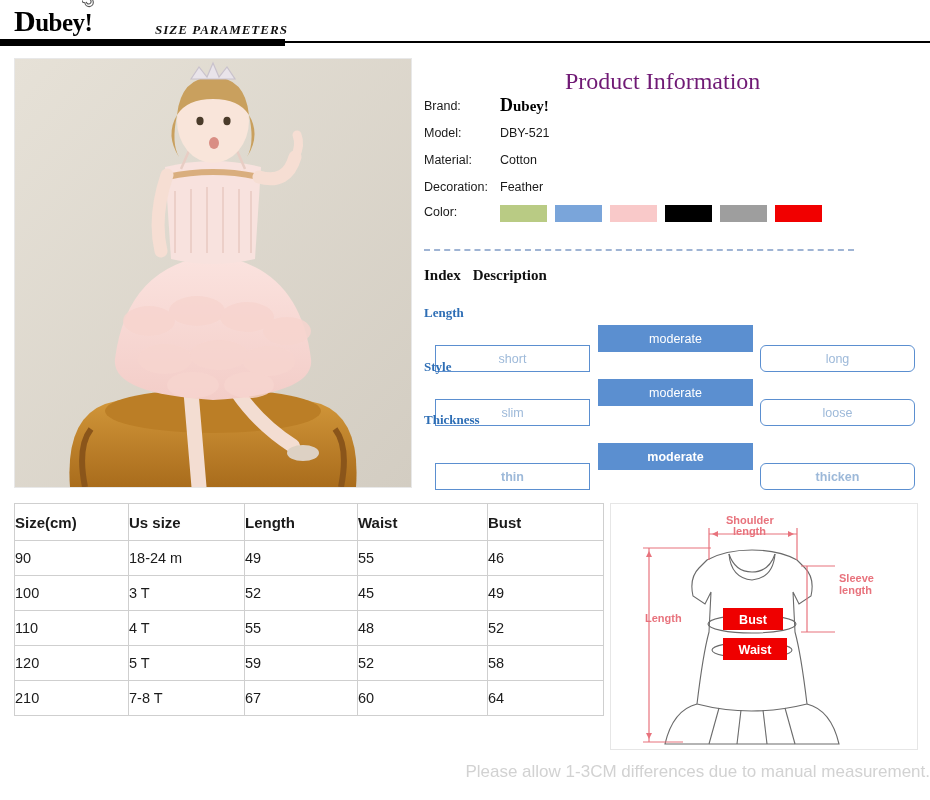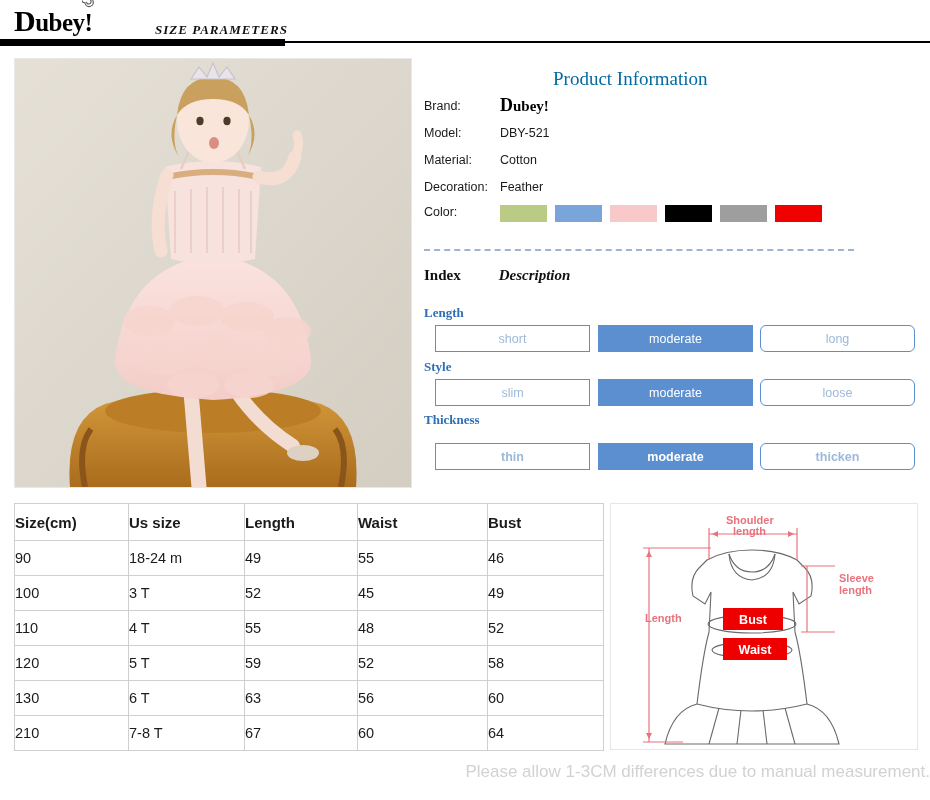--- a/index.html
+++ b/index.html
@@ -23,46 +23,46 @@
     font-size:13px;letter-spacing:1px;color:#111;white-space:nowrap;}
   .bar-thick{position:absolute;left:0;top:39px;width:285px;height:7px;background:#000;}
   .bar-thin{position:absolute;left:285px;top:41px;width:645px;height:2px;background:#000;}
 
   
   .photo{position:absolute;left:14px;top:58px;width:396px;height:428px;
     border:1px solid #e8e8e8;overflow:hidden;background:#ddd8cf;}
   .photo svg{display:block;width:100%;height:100%;}
 
   
-  .info-title{position:absolute;left:553px;top:68px;
-    font-family:"Liberation Serif",serif;font-size:19px;color:#0369a1;white-space:nowrap;}
+  .info-title{position:absolute;left:565px;top:68px;
+    font-family:"Liberation Serif",serif;font-size:24px;color:#701a75;white-space:nowrap;}
   .spec-row{position:absolute;left:424px;font-size:12.5px;color:#1a1a1a;white-space:nowrap;}
   .spec-label{position:absolute;left:0;top:0;}
   .spec-value{position:absolute;left:76px;top:0;}
   .r1{top:99px;} .r2{top:126px;} .r3{top:153px;} .r4{top:180px;} .r5{top:205px;}
   .brand-logo{position:absolute;left:76px;top:-4px;font-family:"Liberation Serif",serif;
      font-weight:bold;font-size:15px;color:#000;white-space:nowrap;}
   .brand-logo .big{font-size:18px;}
   .swatches{position:absolute;left:76px;top:0px;}
   .sw{display:inline-block;width:47px;height:17px;margin-right:8px;vertical-align:middle;}
 
   .dashed{position:absolute;left:424px;top:249px;width:430px;height:0;
     border-top:2px dashed #9fb4d4;}
 
   .index-head{position:absolute;left:424px;top:267px;
     font-family:"Liberation Serif",serif;font-weight:bold;font-size:15px;color:#111;}
-  .index-head span.d{margin-left:38px;font-style:italic;}
+  .index-head span.d{margin-left:12px;}
 
   .cat-label{position:absolute;left:424px;font-family:"Liberation Serif",serif;
     font-weight:bold;font-size:13px;color:#2e6eb5;}
   .opt-row{position:absolute;left:435px;width:480px;height:27px;}
   .opt{position:absolute;height:27px;box-sizing:border-box;
     display:flex;align-items:center;justify-content:center;
     font-size:12.5px;font-family:"Liberation Sans",sans-serif;}
-  .opt.off{background:#fff;border:1.3px solid #5b8fd0;color:#9db9d9;}
+  .opt.off{background:#fff;border:1.3px solid #5b8fd0;color:#9db9d9;margin-top:20px;}
   .opt.on{background:#5b8fd0;border:1.3px solid #5b8fd0;color:#ffffff;}
   .o1{left:0px;width:155px;}
   .o2{left:163px;width:155px;}
   .o3{left:325px;width:155px;border-radius:6px;}
 
   .cLength{top:305px;}  .rLength{top:325px;}
   .cStyle{top:359px;}   .rStyle{top:379px;}
   .cThick{top:412px;}   .rThick{top:443px;font-weight:bold;}
 
   
@@ -261,27 +261,20 @@
           <td>52</td>
         </tr>
         <tr>
           <td>120</td>
           <td>5 T</td>
           <td>59</td>
           <td>52</td>
           <td>58</td>
         </tr>
         <tr>
-          <td>130</td>
-          <td>6 T</td>
-          <td>63</td>
-          <td>56</td>
-          <td>60</td>
-        </tr>
-        <tr>
           <td>210</td>
           <td>7-8 T</td>
           <td>67</td>
           <td>60</td>
           <td>64</td>
         </tr>
       </tbody>
   </table>
 </div>
 

